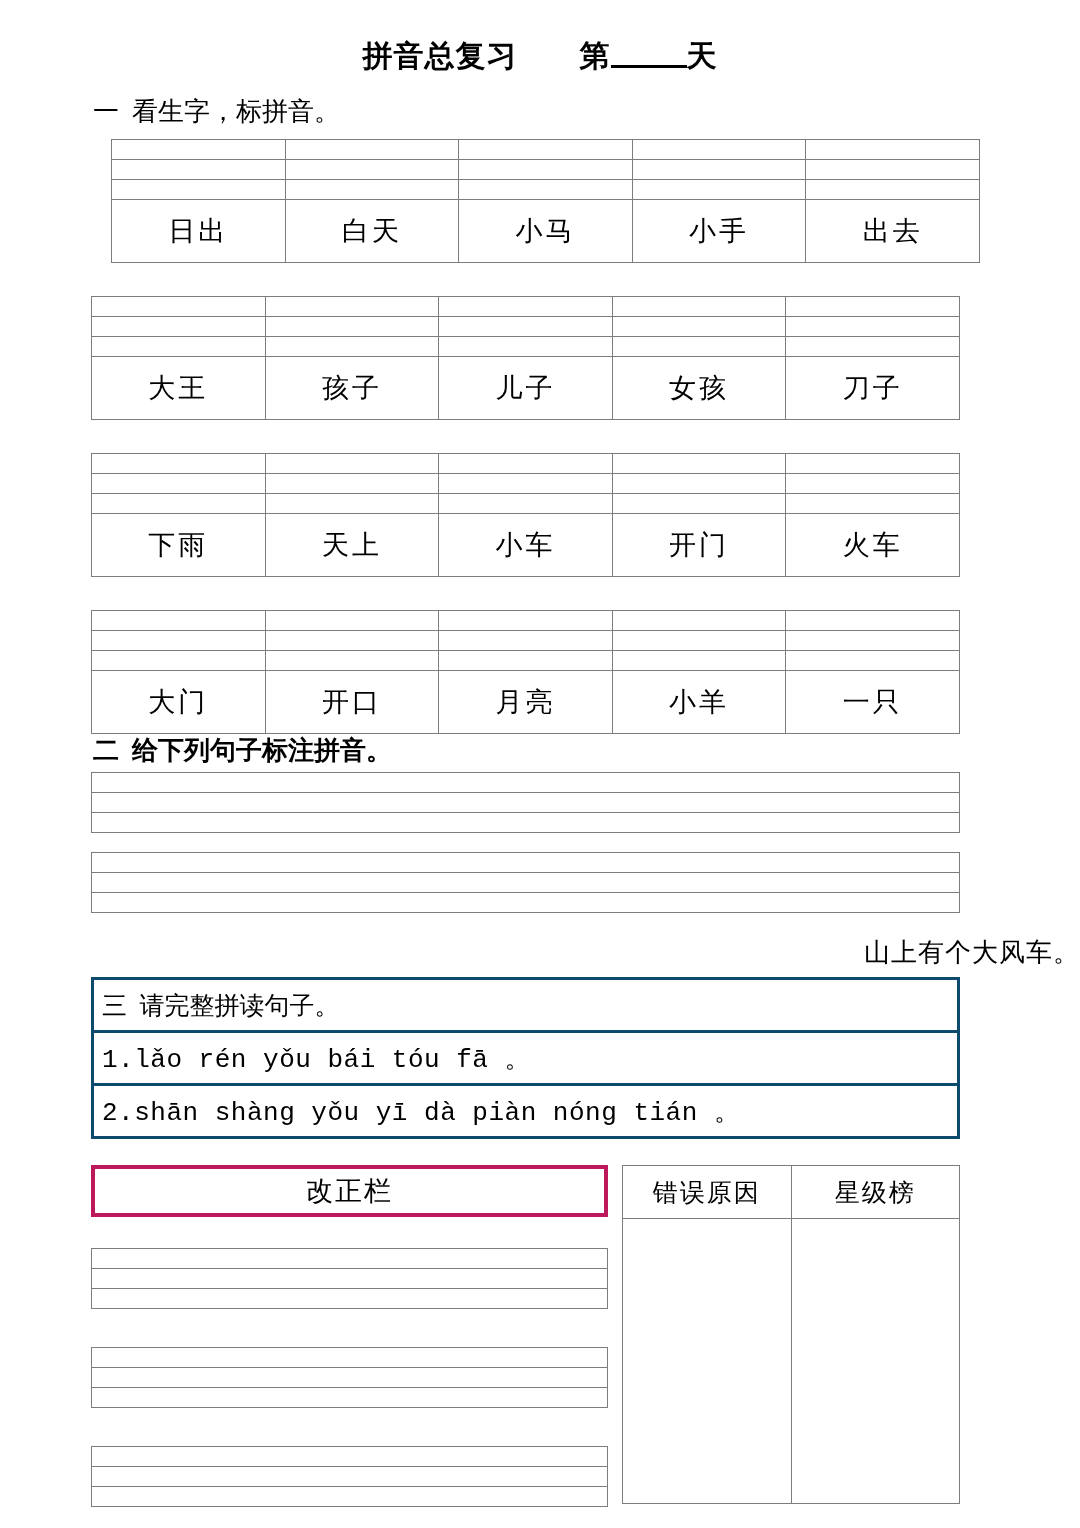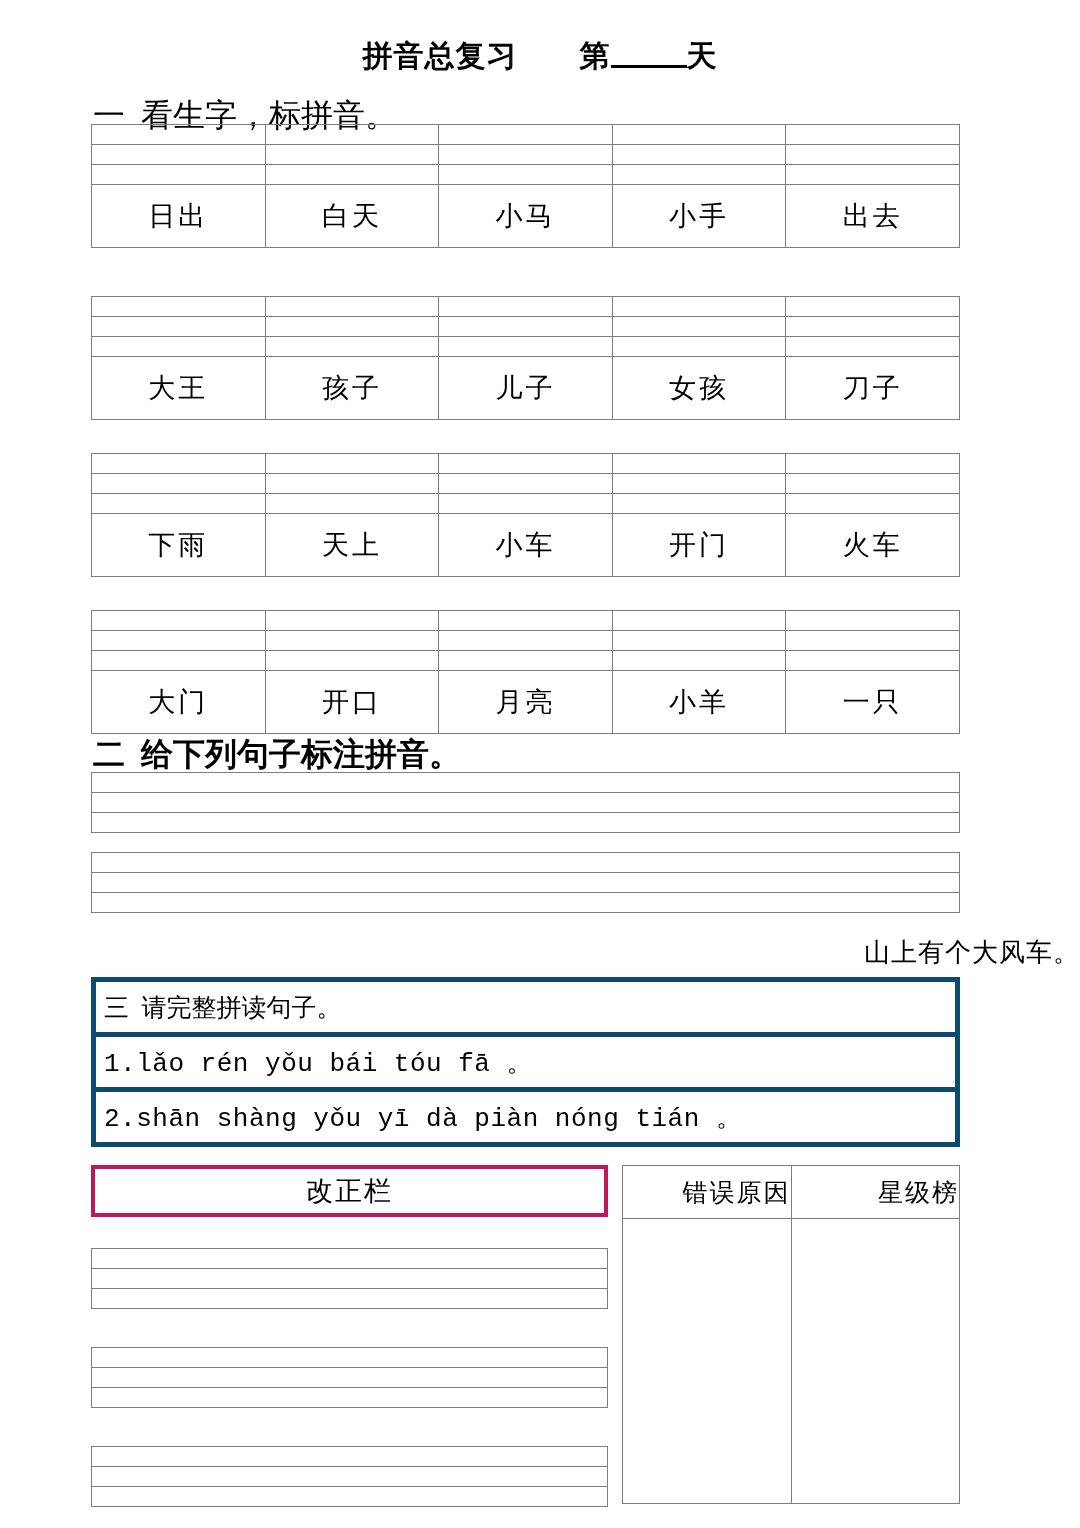--- a/index.html
+++ b/index.html
@@ -38,21 +38,21 @@
     display: inline-block;
     border-bottom: 3px solid #000;
     width: 76px;
     vertical-align: -2px;
   }
 
   
   .section-heading {
     position: absolute;
     left: 93px;
-    font-size: 32px;
+    font-size: 26px;
     white-space: pre;
   }
 
   
   .char-table {
     position: absolute;
     left: 91px;
     width: 869px;
     border-collapse: collapse;
     table-layout: fixed;
@@ -98,21 +98,21 @@
   
   .sec3-table {
     position: absolute;
     left: 91px;
     top: 977px;
     width: 869px;
     border-collapse: collapse;
     table-layout: fixed;
   }
   .sec3-table td {
-    border: 5px solid #0c4a6e;
+    border: 3px solid #0c4a6e;
     padding: 6px 0 6px 8px;
     height: 38px;
     vertical-align: middle;
   }
   .sec3-head {
     font-size: 25px;
     white-space: pre;
   }
   .pinyin-line {
     font-family: "Liberation Mono", "DejaVu Sans Mono", monospace;
@@ -144,39 +144,39 @@
     height: 336px;
     border-collapse: collapse;
     table-layout: fixed;
   }
   .right-panel td {
     border: 1px solid #7d7d7d;
     padding: 0;
   }
   .right-panel td.head {
     height: 52px;
-    text-align: right;
+    text-align: center;
     vertical-align: middle;
     font-size: 25px;
     letter-spacing: 2px;
   }
   .right-panel td.body {
     height: 284px;
   }
 </style>
 </head>
 <body>
 
 <div class="page">
 
   <div class="title"><span>拼音总复习</span><span>　　</span><span>第</span><span class="blank"></span><span>天</span></div>
 
   <div class="section-heading" style="top:94px;">一  看生字，标拼音。</div>
 
-  <table class="char-table" style="top:124px;">
+  <table class="char-table" style="top:139px;margin-left:20px;">
     <tbody>
         <tr class="pinyin-row">
           <td></td>
           <td></td>
           <td></td>
           <td></td>
           <td></td>
         </tr>
     <tr class="pinyin-row">
           <td></td>

